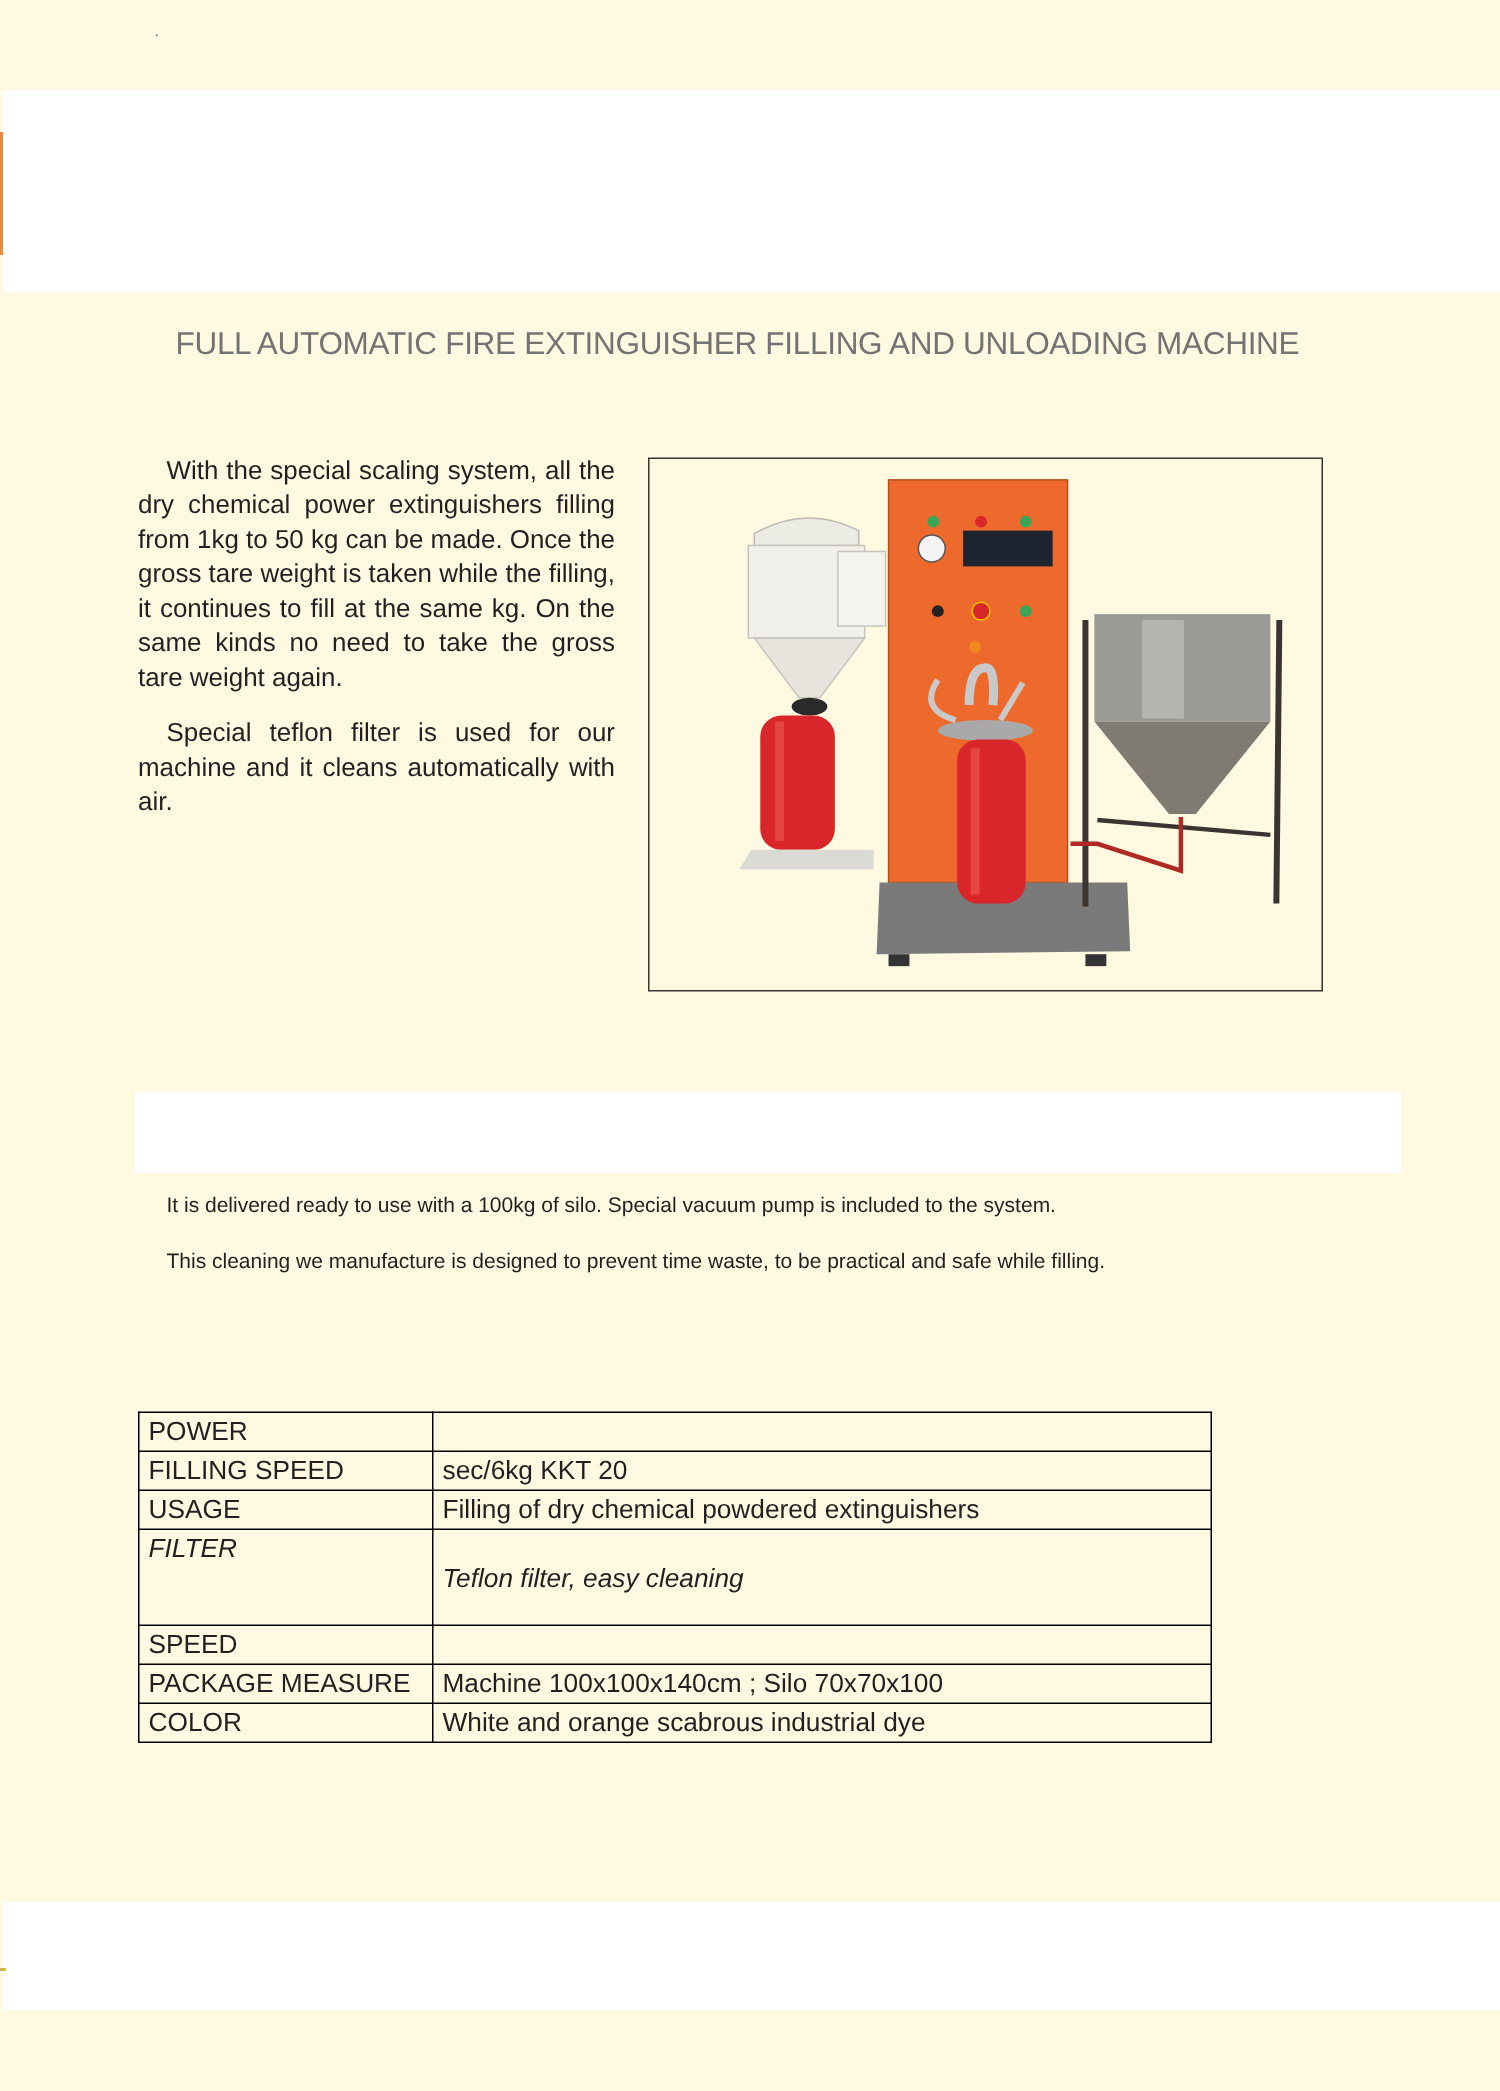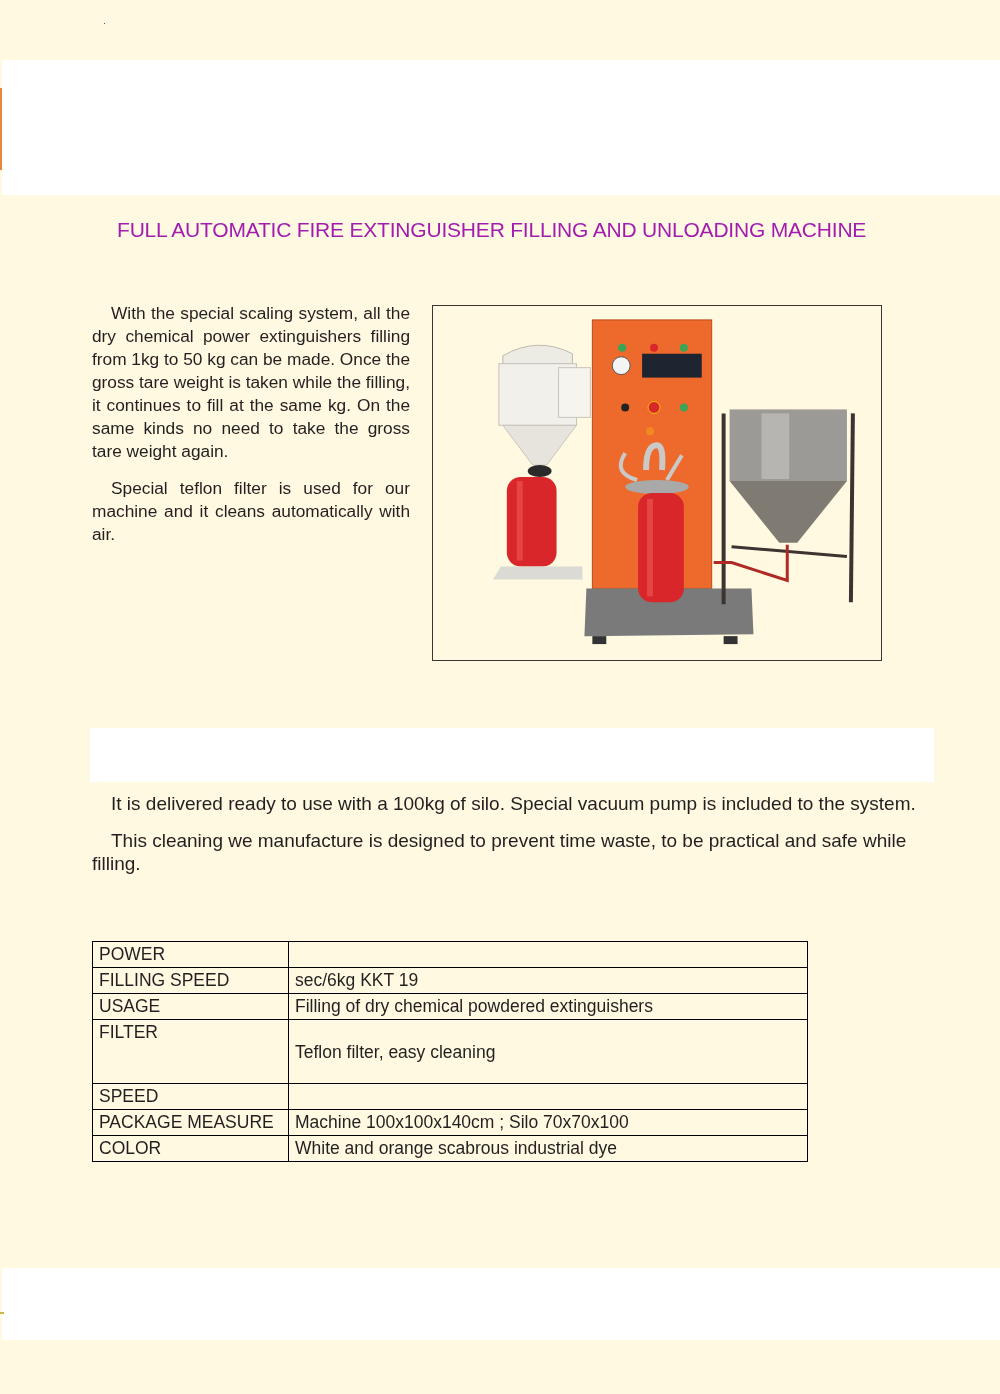--- a/index.html
+++ b/index.html
@@ -12,45 +12,45 @@
   .band { position:absolute; left:2px; right:0; background:#ffffff; }
   .band-top { top:60px; height:135px; }
   .band-mid { left:90px; right:66px; top:728px; height:54px; }
   .band-bottom { top:1268px; height:72px; }
   .edge-mark { position:absolute; left:0; top:88px; width:2px; height:82px; background:#e38a3c; }
   .edge-mark2 { position:absolute; left:0; top:1312px; width:4px; height:2px; background:#c9b84a; }
   .dot { position:absolute; left:104px; top:23px; width:1px; height:1px; background:#555; }
 
   .title {
     position:absolute; left:117px; top:218px; font-size:21px; letter-spacing:-0.2px;
-    white-space:nowrap; color:#a21caf;
+    white-space:nowrap; color:#737373;
   }
   .left-col { position:absolute; left:92px; top:302px; width:318px; font-size:17.3px; line-height:23px; }
   .left-col p { margin:0 0 14px 0; text-indent:19px; text-align:justify; }
 
   .photo-frame {
     position:absolute; left:432px; top:305px; width:450px; height:356px;
     border:1.5px solid #3a3530; background:#fef9e0; box-sizing:border-box;
   }
   .photo-frame svg { width:100%; height:100%; display:block; }
 
-  .full-para { position:absolute; left:92px; width:840px; font-size:19px; line-height:23px; }
+  .full-para { position:absolute; left:92px; width:840px; font-size:14px; line-height:23px; }
   .full-para p { margin:0; text-indent:19px; }
   .p-a { top:792px; }
   .p-b { top:829px; }
 
   table.specs {
     position:absolute; left:92px; top:941px; width:716px;
     border-collapse:collapse; font-size:17.5px;
   }
   table.specs td {
     border:1px solid #000000; padding:2px 6px 0 6px; height:23px; vertical-align:top;
   }
   table.specs td.k { width:183px; white-space:nowrap; }
-  table.specs tr.tall td { height:61px; }
+  table.specs tr.tall td { height:61px;font-style:italic; }
   table.specs tr.tall td.v { vertical-align:middle; }
 </style>
 </head>
 <body>
 
 <div class="dot"></div>
 <div class="band band-top"></div>
 <div class="edge-mark"></div>
 
 <h1 class="title" style="margin:0;font-weight:normal;">FULL AUTOMATIC FIRE EXTINGUISHER FILLING AND UNLOADING MACHINE</h1>
@@ -127,21 +127,21 @@
 </div>
 
 <table class="specs">
   <tbody>
       <tr>
     <td class="k">POWER</td>
     <td class="v"></td>
   </tr>
   <tr>
     <td class="k">FILLING SPEED</td>
-    <td class="v">sec/6kg KKT 19</td>
+    <td class="v">sec/6kg KKT 20</td>
   </tr>
   <tr>
     <td class="k">USAGE</td>
     <td class="v">Filling of dry chemical powdered extinguishers</td>
   </tr>
   <tr class="tall">
     <td class="k">FILTER</td>
     <td class="v">Teflon filter, easy cleaning</td>
   </tr>
   <tr>

